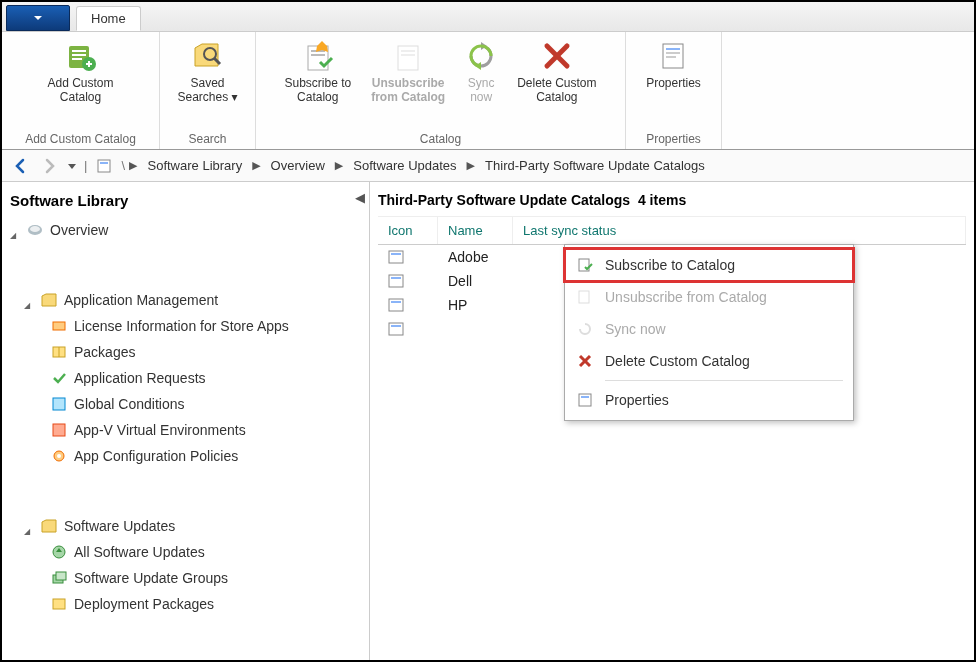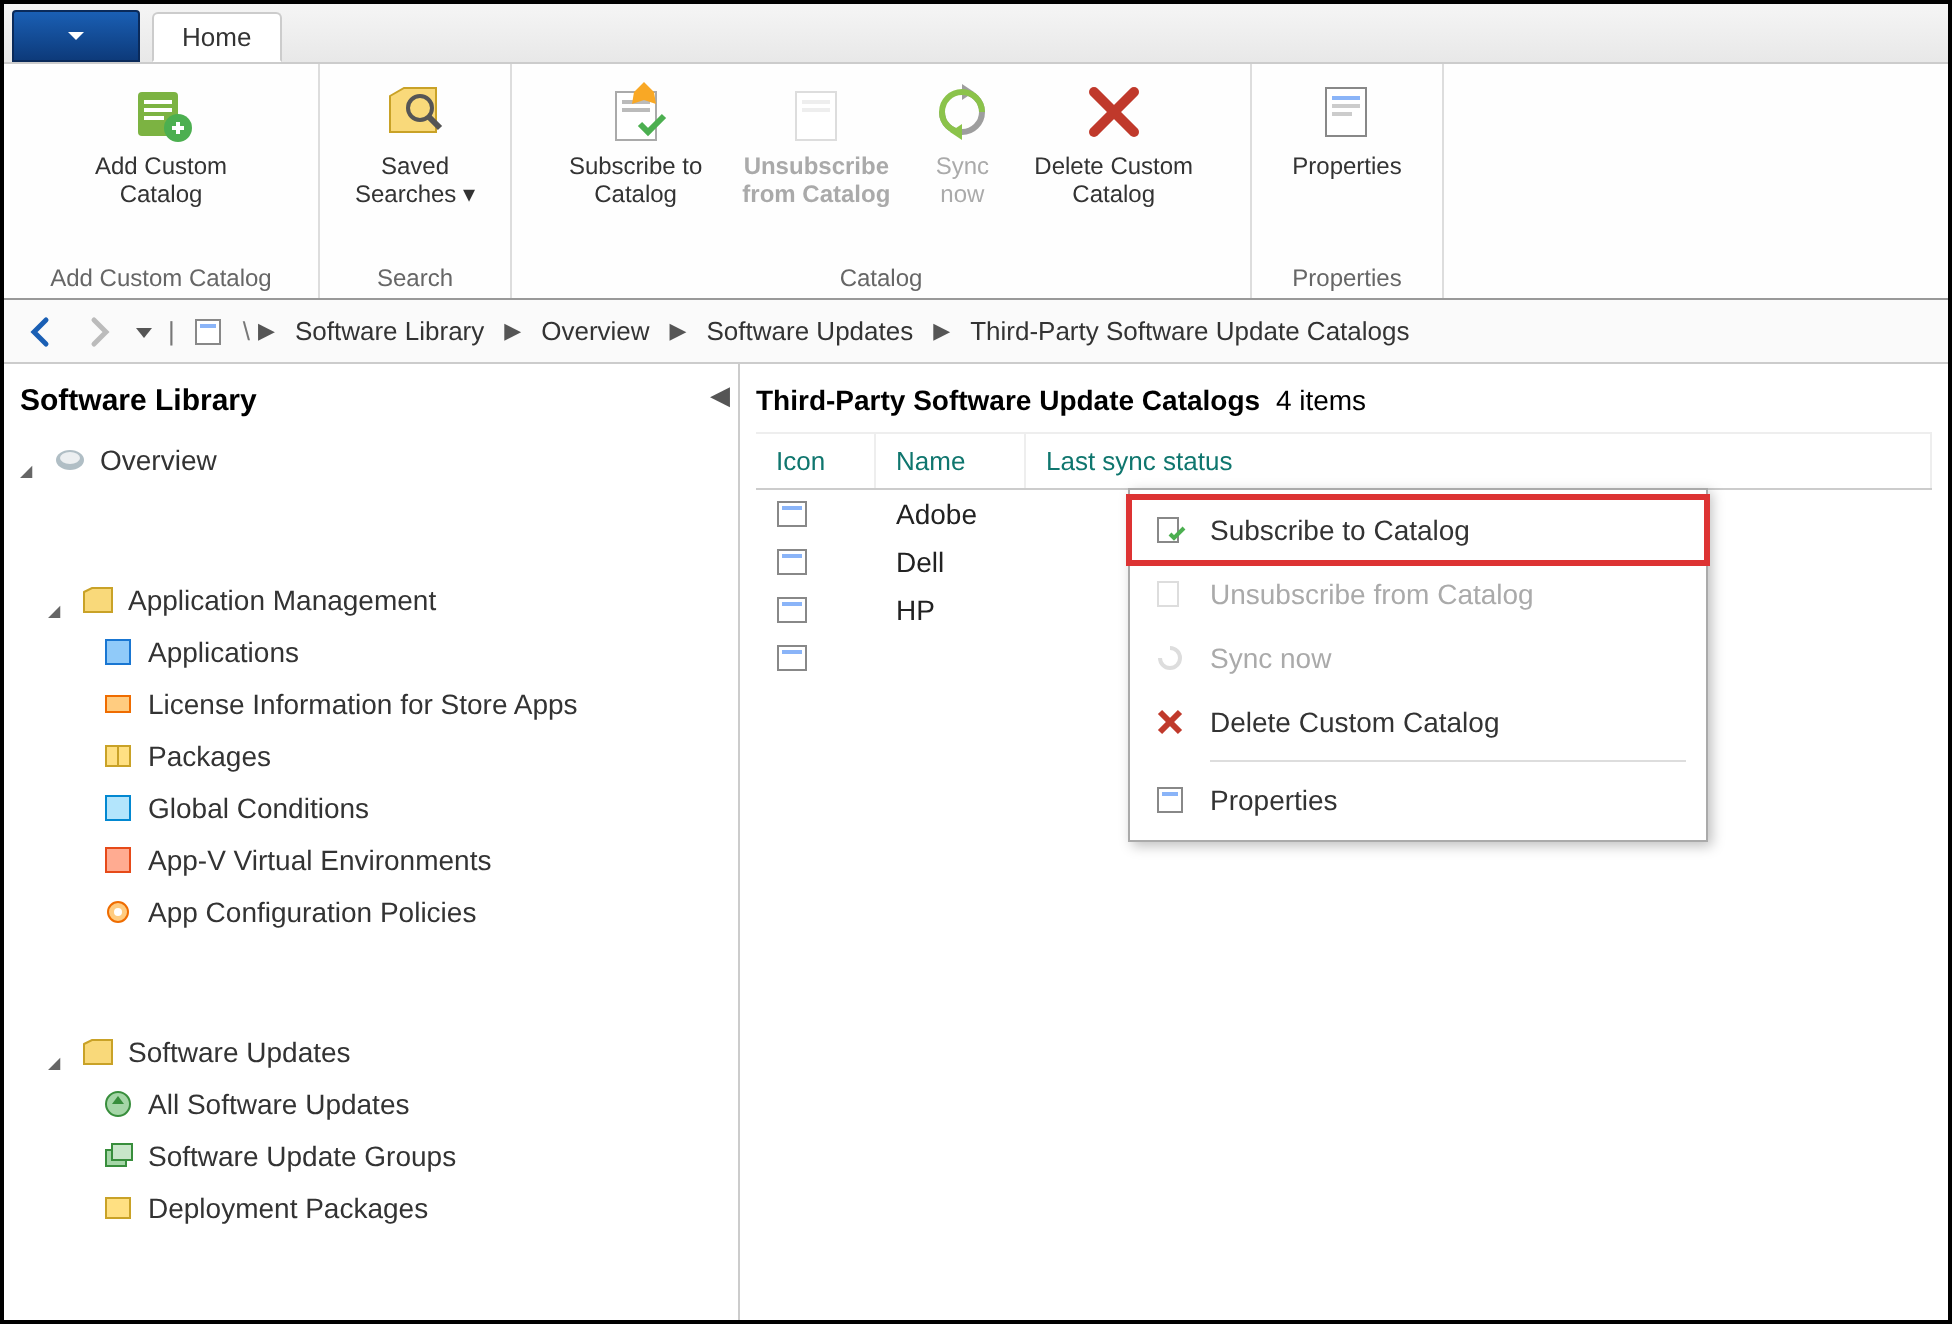--- a/index.html
+++ b/index.html
@@ -245,41 +245,41 @@
         <span class="tree-icon">
             <svg width="16" height="16">
               <path d="M1 4 L5 2 L15 2 L15 14 L1 14 Z" fill="#f9d97a" stroke="#c9a227"></path>
             </svg>
           </span>
         <span>Application Management</span>
       </div>
       <div class="tree-item tree-indent-2">
           <span class="tree-icon">
             <svg width="16" height="16">
-              <rect x="2" y="2" width="12" height="12" fill="#90caf9" stroke="#1976d2"></rect>
-            </svg>
-          </span>
-          <span>Applications</span>
-        </div>
-      <div class="tree-item tree-indent-2">
-          <span class="tree-icon">
-            <svg width="16" height="16">
               <rect x="2" y="4" width="12" height="8" fill="#ffcc80" stroke="#ef6c00"></rect>
             </svg>
           </span>
           <span>License Information for Store Apps</span>
         </div>
       <div class="tree-item tree-indent-2">
           <span class="tree-icon">
             <svg width="16" height="16">
               <rect x="2" y="3" width="12" height="10" fill="#ffe082" stroke="#c9a227"></rect>
               <line x1="8" y1="3" x2="8" y2="13" stroke="#c9a227"></line>
             </svg>
           </span>
           <span>Packages</span>
+        </div>
+      <div class="tree-item tree-indent-2">
+          <span class="tree-icon">
+            <svg width="16" height="16">
+              <path d="M3 8 L7 12 L14 4" stroke="#4caf50" stroke-width="2.5" fill="none"></path>
+            </svg>
+          </span>
+          <span>Application Requests</span>
         </div>
       <div class="tree-item tree-indent-2">
           <span class="tree-icon">
             <svg width="16" height="16">
               <rect x="2" y="2" width="12" height="12" fill="#b3e5fc" stroke="#0288d1"></rect>
             </svg>
           </span>
           <span>Global Conditions</span>
         </div>
       <div class="tree-item tree-indent-2">
@@ -334,21 +334,21 @@
             </svg>
           </span>
           <span>Deployment Packages</span>
         </div>
     </div>
   </div>
 
   <div class="content">
     <div class="content-title">
       <span style="font-weight:bold">Third-Party Software Update Catalogs</span>
-      <span style="font-weight:normal; margin-left:4px;text-align:right;">4 items</span>
+      <span style="font-weight:bold; margin-left:4px;text-align:right;">4 items</span>
     </div>
     <div class="table-header">
       <div class="th th-icon">Icon</div>
       <div class="th th-name">Name</div>
       <div class="th th-sync">Last sync status</div>
     </div>
     <div class="table-body">
       <div class="tr">
         <span class="td-icon">
             <svg width="16" height="16">

